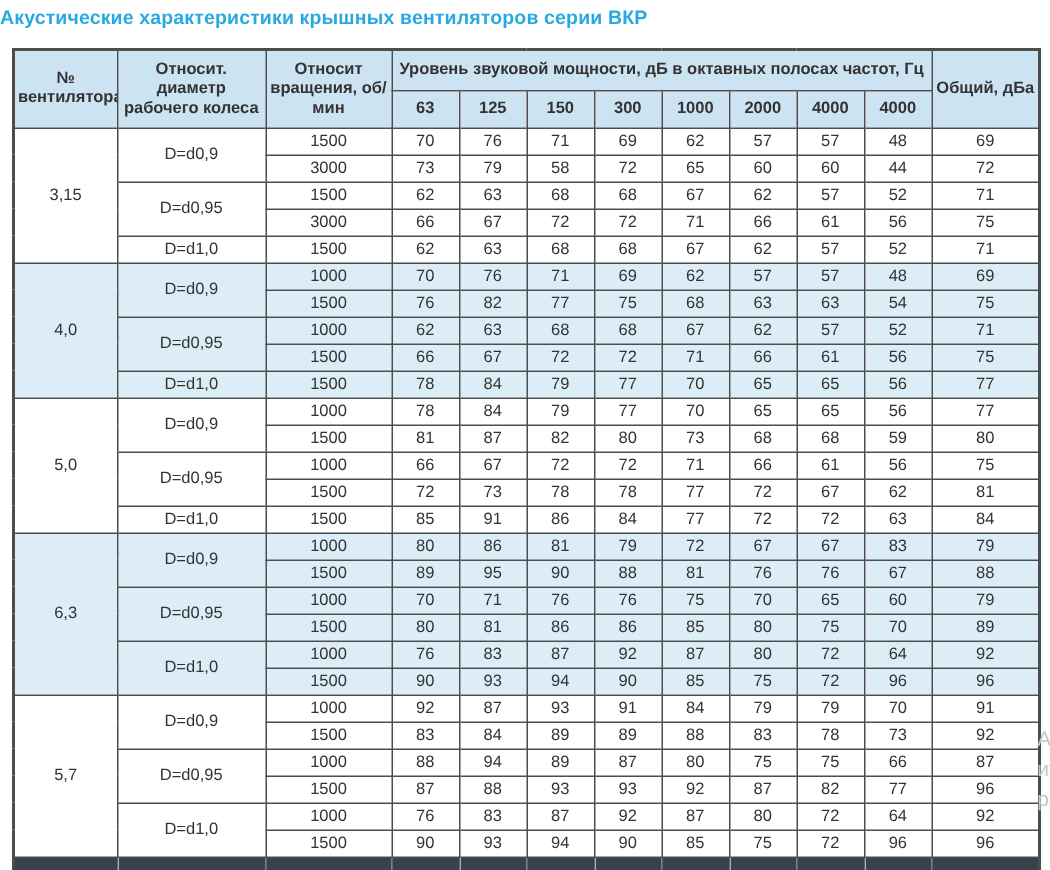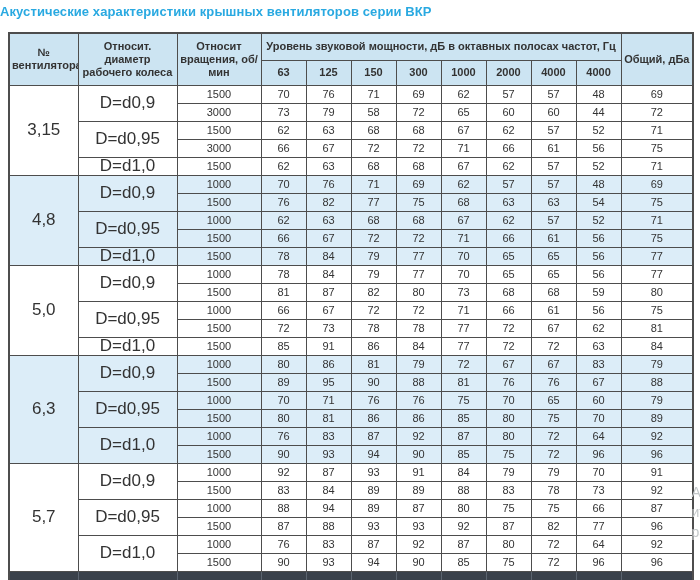--- a/index.html
+++ b/index.html
@@ -44,21 +44,21 @@
   tbody td {
     font-size:11px;
     text-align:center; vertical-align:middle;
     padding:0 2px;
     background:#ffffff;
     line-height:12px;
   }
   tbody tr.data-row { height:18px; }
   tbody tr.tinted td { background:#dcedf8; }
 
-  tbody td.fan-cell, tbody td.dia-cell { font-size:17px; }
+  tbody td.fan-cell, tbody td.dia-cell { font-size:11px; }
 
   tbody tr.sliver-row { height:12px; }
   tbody tr.sliver-row td {
     background:#3a414b;
     border-color:#5b6470;
     border-bottom:none;
   }
 
   .watermark {
     position:absolute;
@@ -170,21 +170,21 @@
           <td>63</td>
           <td>68</td>
           <td>68</td>
           <td>67</td>
           <td>62</td>
           <td>57</td>
           <td>52</td>
           <td>71</td>
         </tr>
         <tr class="data-row tinted">
-          <td class="fan-cell" rowspan="5">4,8</td>
+          <td class="fan-cell" rowspan="5">4,0</td>
           <td class="dia-cell" rowspan="2">D=d0,9</td>
           <td>1000</td>
           <td>70</td>
           <td>76</td>
           <td>71</td>
           <td>69</td>
           <td>62</td>
           <td>57</td>
           <td>57</td>
           <td>48</td>

